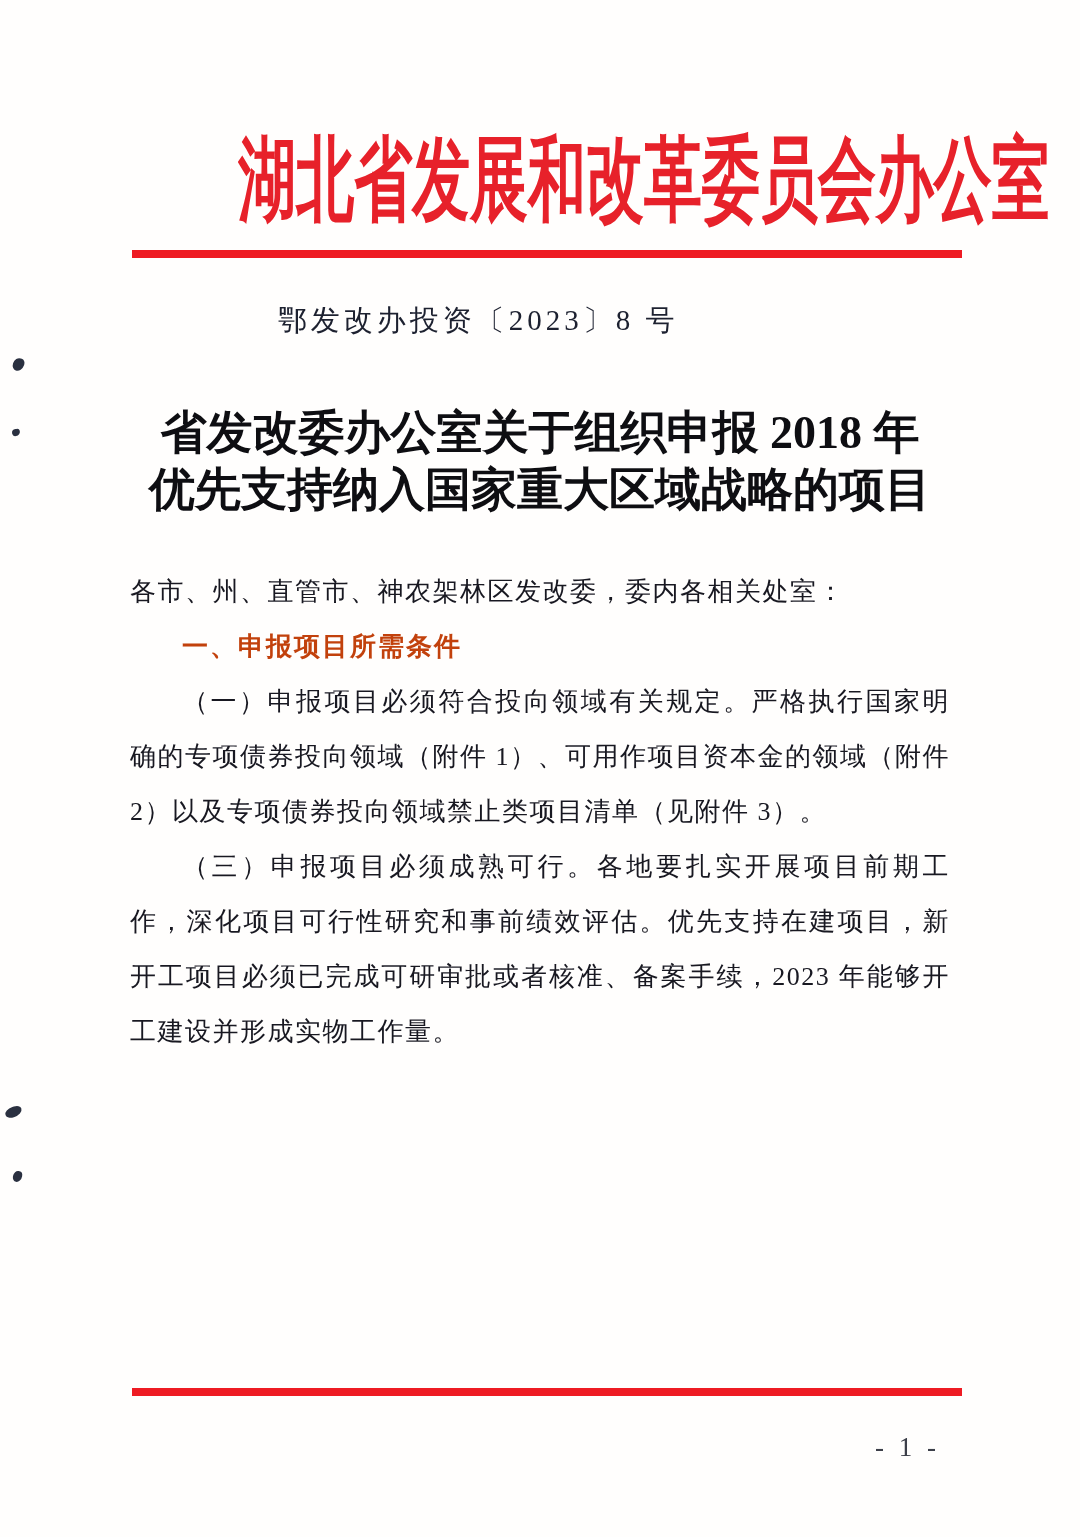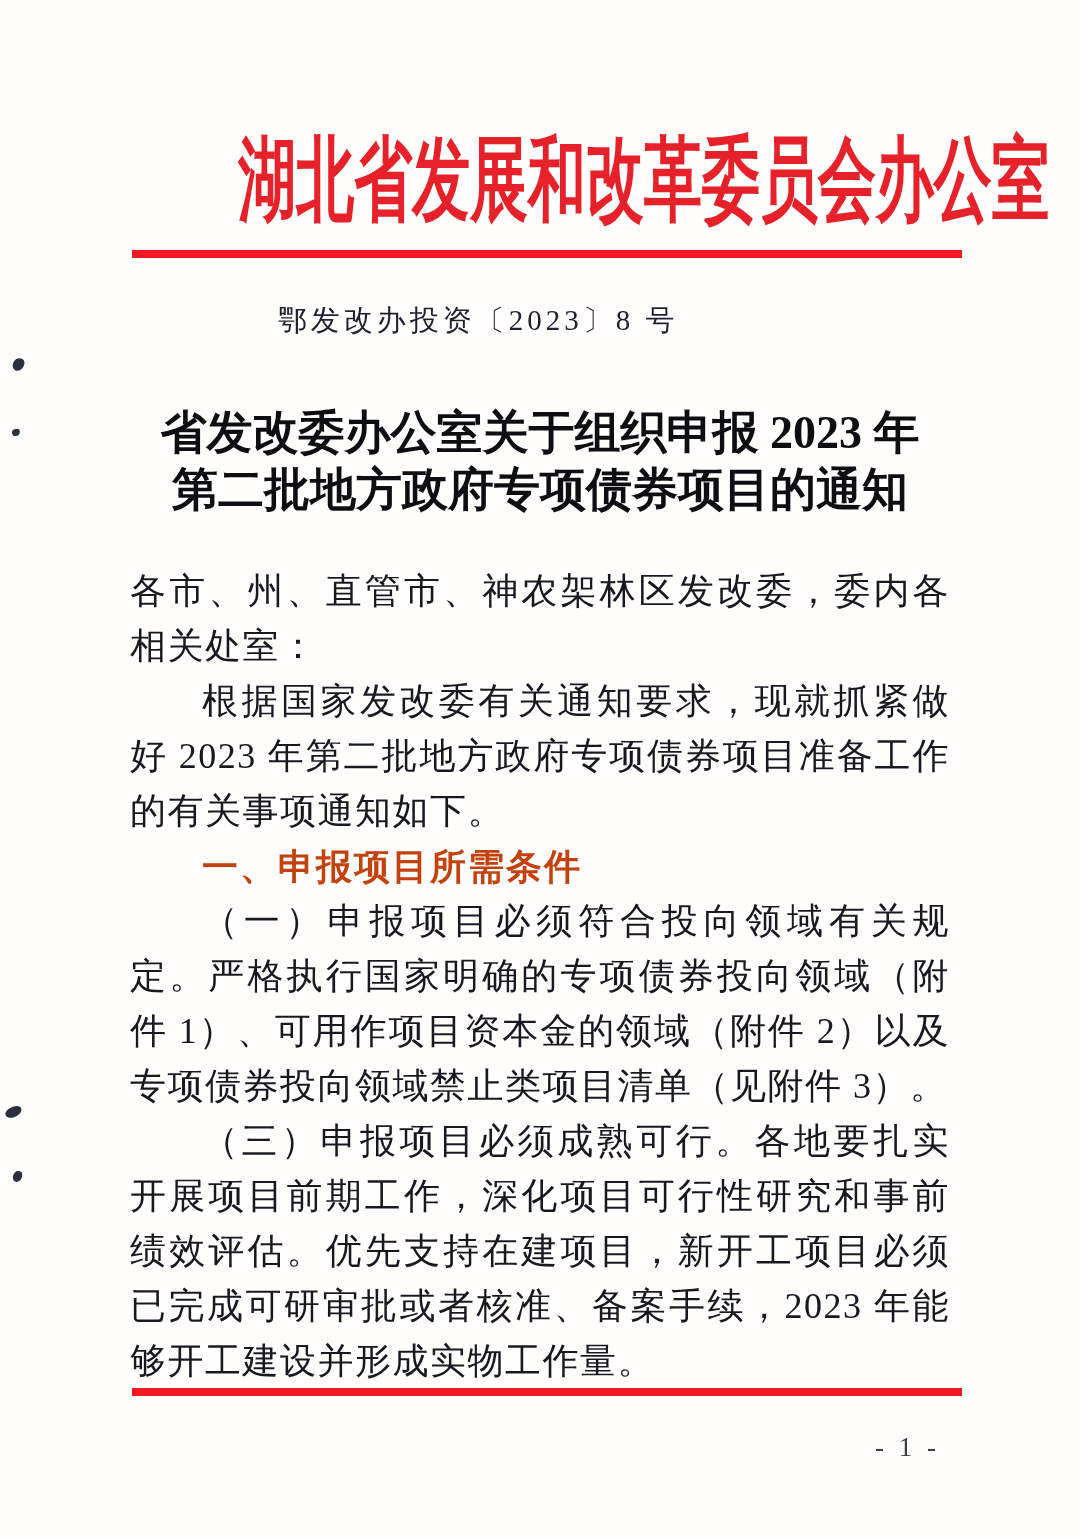--- a/index.html
+++ b/index.html
@@ -59,21 +59,21 @@
     font-size: 46px;
     font-weight: bold;
     color: #0e0e12;
     line-height: 57px;
   }
   .body-text {
     position: absolute;
     top: 564px;
     left: 130px;
     width: 820px;
-    font-size: 36px;
+    font-size: 26px;
     line-height: 55px;
     letter-spacing: 1.5px;
     color: #181821;
     text-align: justify;
   }
   .body-text p { margin: 0; text-indent: 2em; }
   .body-text p.salutation { text-indent: 0; }
   .body-text p.heading {
     font-weight: bold;
     font-family: "Liberation Sans", sans-serif;
@@ -105,27 +105,26 @@
 
   <div class="letterhead">
     <span class="letterhead-inner">湖北省发展和改革委员会办公室</span>
   </div>
 
   <div class="rule rule-top"></div>
 
   <div class="doc-number">鄂发改办投资〔2023〕8 号</div>
 
   <div class="doc-title">
-    <div>省发改委办公室关于组织申报 2023 年</div>
-    <div>第二批地方政府专项债券项目的通知</div>
+    <div>省发改委办公室关于组织申报 2018 年</div>
+    <div>优先支持纳入国家重大区域战略的项目</div>
   </div>
 
   <div class="body-text">
     <p class="salutation">各市、州、直管市、神农架林区发改委，委内各相关处室：</p>
-    <p>根据国家发改委有关通知要求，现就抓紧做好 2023 年第二批地方政府专项债券项目准备工作的有关事项通知如下。</p>
     <p class="heading">一、申报项目所需条件</p>
     <p>（一）申报项目必须符合投向领域有关规定。严格执行国家明确的专项债券投向领域（附件 1）、可用作项目资本金的领域（附件 2）以及专项债券投向领域禁止类项目清单（见附件 3）。</p>
     <p>（三）申报项目必须成熟可行。各地要扎实开展项目前期工作，深化项目可行性研究和事前绩效评估。优先支持在建项目，新开工项目必须已完成可研审批或者核准、备案手续，2023 年能够开工建设并形成实物工作量。</p>
   </div>
 
   <div class="rule rule-bottom"></div>
 
   <div class="page-number">- 1 -</div>
 
   <div class="speck s1"></div>

